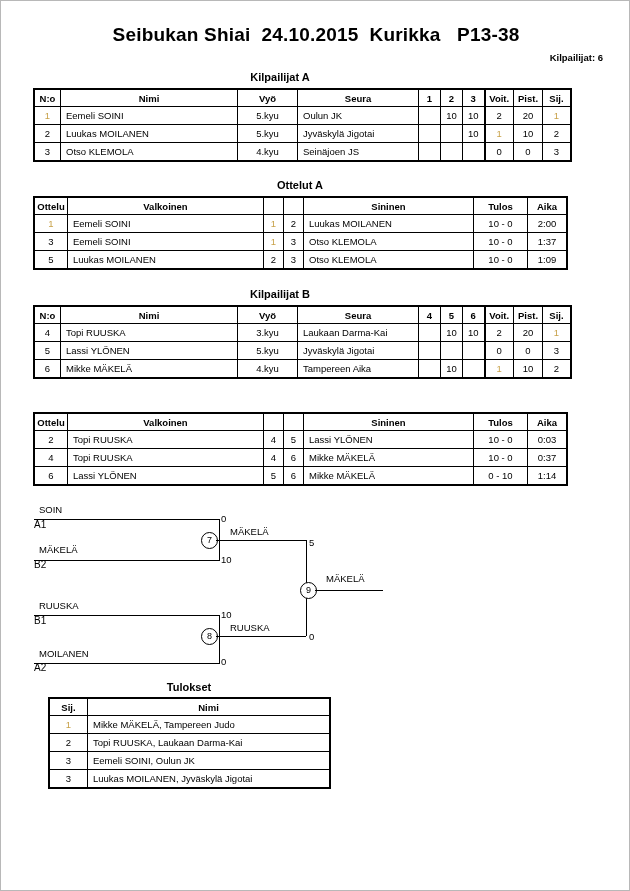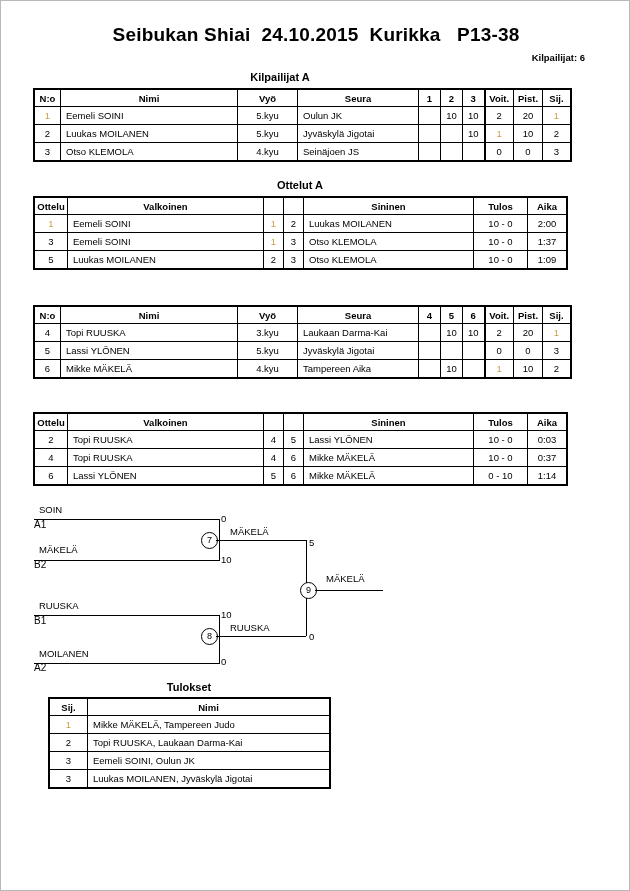--- a/index.html
+++ b/index.html
@@ -31,21 +31,21 @@
     top: 23px;
     width: 630px;
     text-align: center;
     font-size: 19px;
     font-weight: bold;
     letter-spacing: 0.2px;
     white-space: pre;
   }
   .competitor-count {
     position: absolute;
-    right: 44px;
+    right: 26px;
     top: 51px;
     font-size: 9.5px;
     font-weight: bold;
   }
 
   
   .caption {
     position: absolute;
     font-size: 11px;
     font-weight: bold;
@@ -250,20 +250,21 @@
         <td class="lft">Luukas MOILANEN</td>
         <td class="ctr">2</td>
         <td class="ctr">3</td>
         <td class="lft">Otso KLEMOLA</td>
         <td class="ctr">10 - 0</td>
         <td class="ctr">1:09</td>
       </tr>
     </tbody>
   </table>
 
+  <div class="caption" style="left:33px; top:287px; width:492px;">Kilpailijat B</div>
   <table class="tbl outer" style="left:33px; top:305px; width:492px;">
     <colgroup>
       <col style="width:26px">
         <col style="width:177px">
         <col style="width:60px">
         <col style="width:121px">
       <col style="width:22px">
         <col style="width:22px">
         <col style="width:22px">
       <col style="width:29px">

